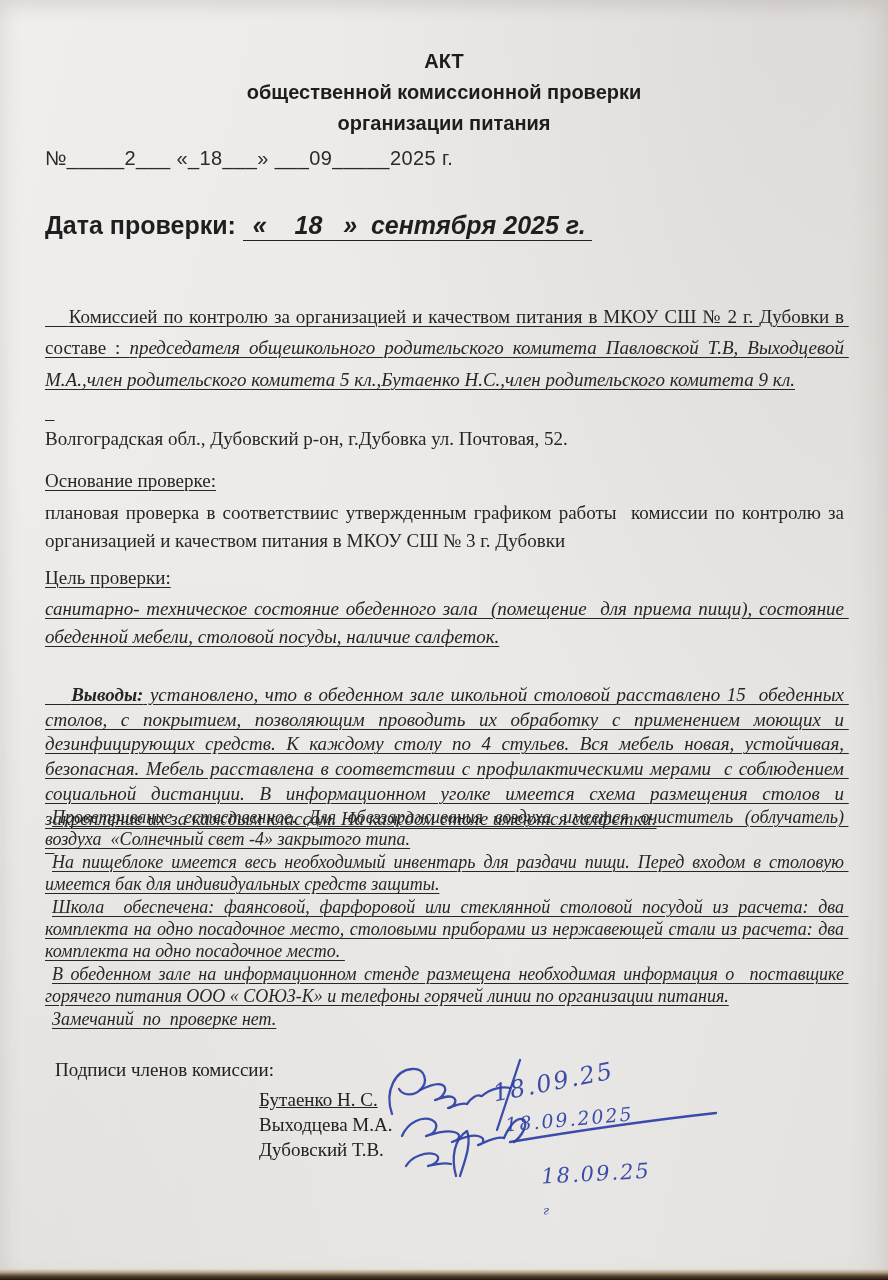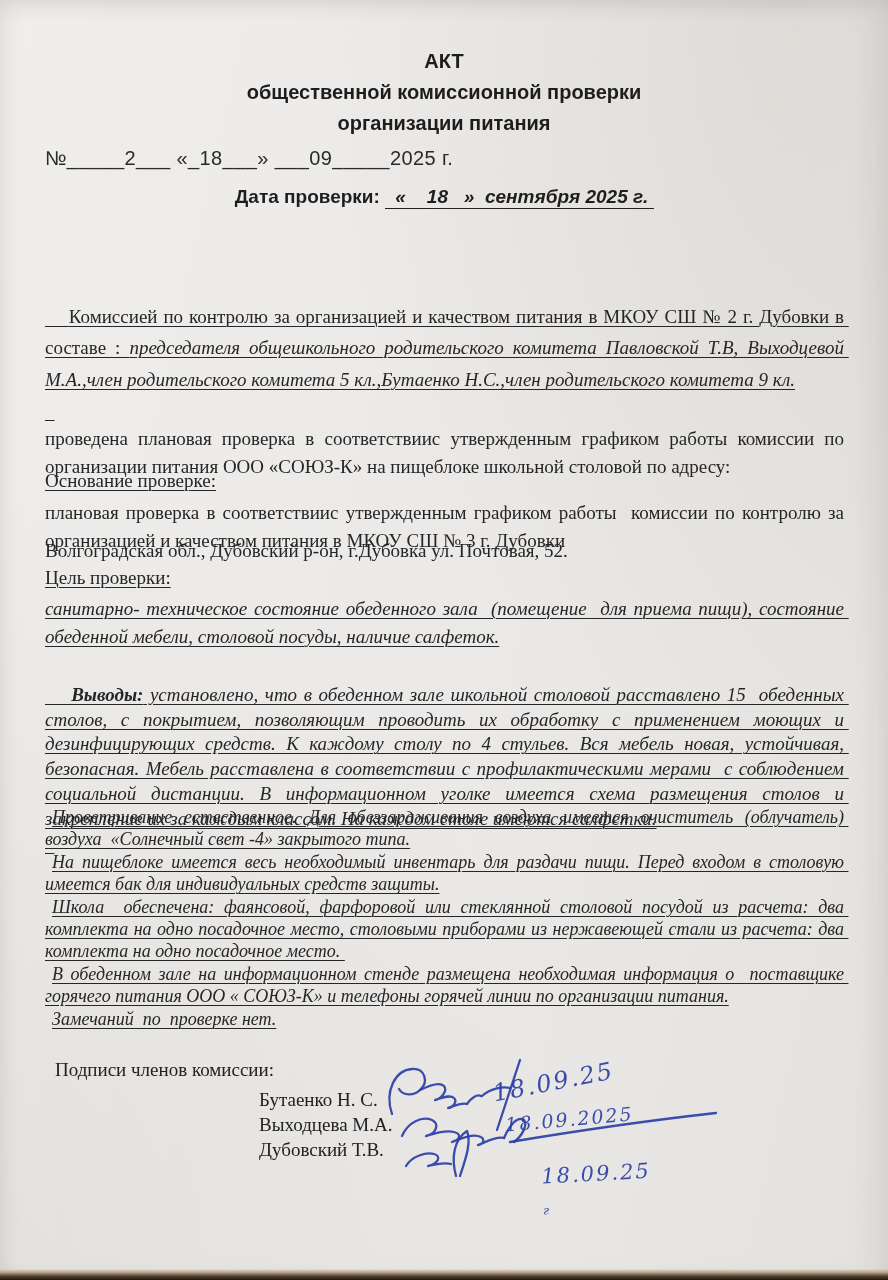--- a/index.html
+++ b/index.html
@@ -25,21 +25,21 @@
   .blk{position:absolute;left:45px;right:44px;}
   .sans{font-family:"Liberation Sans",sans-serif;}
   .serif{font-family:"Liberation Serif",serif;}
   .b{font-weight:700;}
   .i{font-style:italic;}
   .u{text-decoration:underline;text-underline-offset:3px;text-decoration-thickness:1.3px;}
   .just{text-align:justify;}
   .pre{white-space:pre-wrap;}
   .title{top:46px;left:0;right:0;text-align:center;font-size:20px;line-height:31px;color:#1d1d1d;}
   .numline{top:147px;font-size:20px;letter-spacing:.4px;color:#2a2a2a;}
-  .dt{top:181px;font-size:19px;line-height:32px;color:#1e1e1e;text-align:center;}
+  .dt{top:209px;font-size:25px;line-height:32px;color:#1e1e1e;}
   .dt .val{border-bottom:1.7px solid #222;padding:0 6px 1px 10px;white-space:pre;}
   .dt .val-time{border-bottom:1.7px solid #222;padding:0 64px 1px 14px;white-space:pre;}
   .commission{top:269px;font-size:19px;line-height:31.5px;}
   .conducted{top:369px;font-size:19px;line-height:28px;}
   .basis-h{top:470px;font-size:19px;}
   .basis-b{top:499px;font-size:19px;line-height:28px;}
   .goal-h{top:567px;font-size:19px;}
   .goal-b{top:595px;font-size:19px;line-height:27.5px;}
   .concl{top:658px;font-size:19px;line-height:24.8px;}
   .tail{top:806px;font-size:18px;line-height:22.4px;}
@@ -74,21 +74,20 @@
       <span class="b">Дата проверки:</span>
       <span class="b i val">«    18   »  сентября 2025 г.</span>
     </div>
   </div>
 
   <div class="blk commission serif just u pre">
     <span>Комиссией по контролю за организацией и качеством питания в МКОУ СШ № 2 г. Дубовки в составе : </span><span class="i">председателя общешкольного родительского комитета Павловской Т.В, Выходцевой М.А.,член родительского комитета 5 кл.,Бутаенко Н.С.,член родительского комитета 9 кл.</span>
   </div>
 
   <div class="blk conducted serif pre">
-    <div class="just">проведена плановая проверка в соответствиис утвержденным графиком работы комиссии по организации питания ООО «СОЮЗ-К» на пищеблоке школьной столовой по адресу:</div>
     <div>Волгоградская обл., Дубовский р-он, г.Дубовка ул. Почтовая, 52.</div>
   </div>
 
   <div class="blk basis-h serif u">Основание проверке:</div>
   <div class="blk basis-b serif just pre">плановая проверка в соответствиис утвержденным графиком работы  комиссии по контролю за организацией и качеством питания в МКОУ СШ № 3 г. Дубовки</div>
 
   <div class="blk goal-h serif u">Цель проверки:</div>
   <div class="blk goal-b serif i u just pre">санитарно- техническое состояние обеденного зала  (помещение  для приема пищи), состояние обеденной мебели, столовой посуды, наличие салфеток.</div>
 
   <div class="blk concl serif i u just pre">
@@ -99,21 +98,21 @@
     <div class="para pre">Проветривание естественное. Для обеззараживания воздуха имеется очиститель (облучатель) воздуха  «Солнечный свет -4» закрытого типа.</div>
     <div class="para pre">На пищеблоке имеется весь необходимый инвентарь для раздачи пищи. Перед входом в столовую имеется бак для индивидуальных средств защиты.</div>
     <div class="para pre">Школа  обеспечена: фаянсовой, фарфоровой или стеклянной столовой посудой из расчета: два комплекта на одно посадочное место, столовыми приборами из нержавеющей стали из расчета: два комплекта на одно посадочное место. </div>
     <div class="para pre">В обеденном зале на информационном стенде размещена необходимая информация о  поставщике горячего питания ООО « СОЮЗ-К» и телефоны горячей линии по организации питания.</div>
     <div class="para pre">Замечаний  по  проверке нет.</div>
   </div>
 
   <div class="sig-area">
     <div class="sig-head serif">Подписи членов комиссии:</div>
 
-    <div class="sig-name serif" style="top:33px;">Бутаенко Н. С.</div>
+    <div class="sig-name serif" style="top:33px;text-decoration:underline;">Бутаенко Н. С.</div>
     <div class="sig-name serif" style="top:58px;">Выходцева М.А.</div>
     <div class="sig-name serif" style="top:83px;">Дубовский Т.В.</div>
 
     <svg class="sig" style="left:378px;top:2px;" width="170" height="76" viewBox="0 0 170 76">
       <path class="ink" d="M14,56 C6,32 18,12 34,11 C47,10 51,24 42,32 C36,38 25,38 21,31"></path>
       <path class="ink" d="M42,32 C52,27 62,24 66,28 C70,33 63,41 57,42 C64,40 72,36 76,40 C80,44 74,50 70,50 C76,48 84,44 89,46 C93,40 99,36 103,38"></path>
       <path class="ink" d="M142,2 L119,72"></path>
       <path class="ink" d="M104,38 C112,31 124,28 132,30"></path>
     </svg>
     <div class="hand" style="left:492px;top:12px;font-size:24px;transform:rotate(-11deg);">18.09.25</div>

